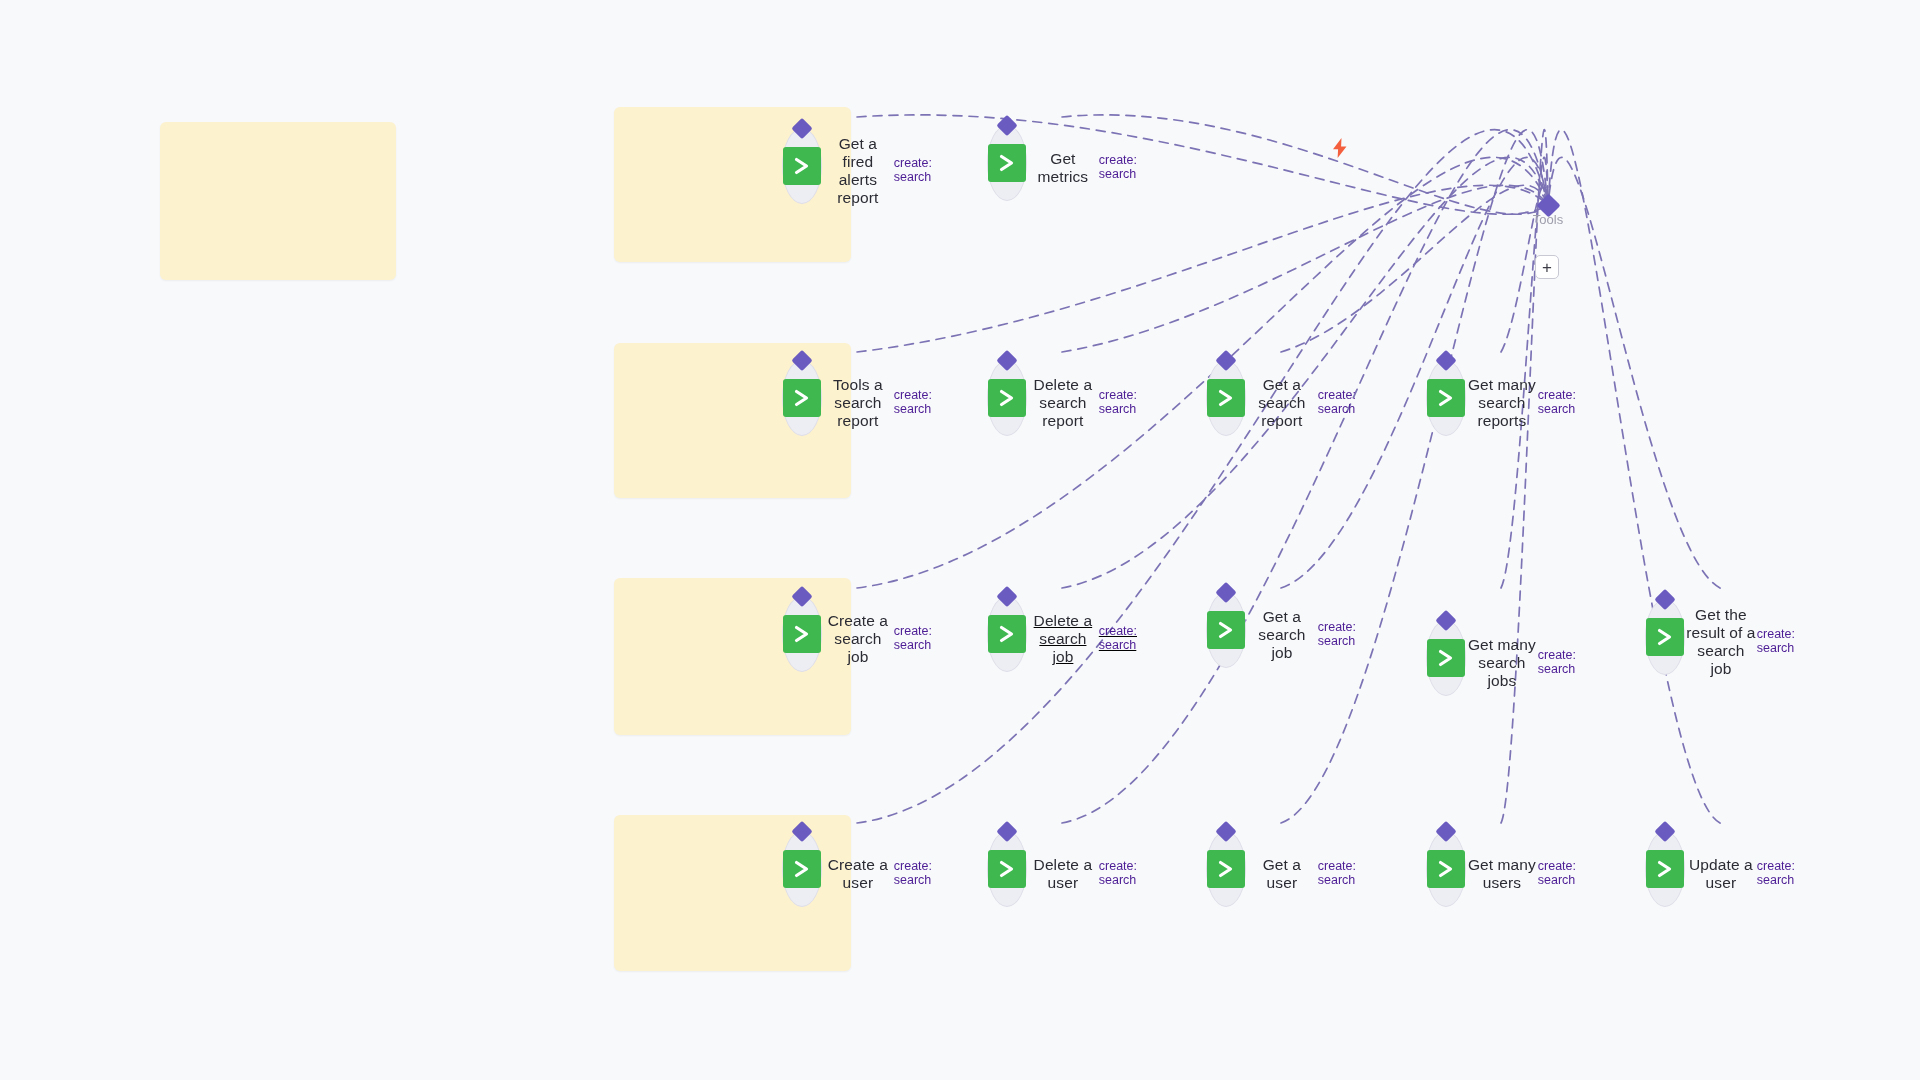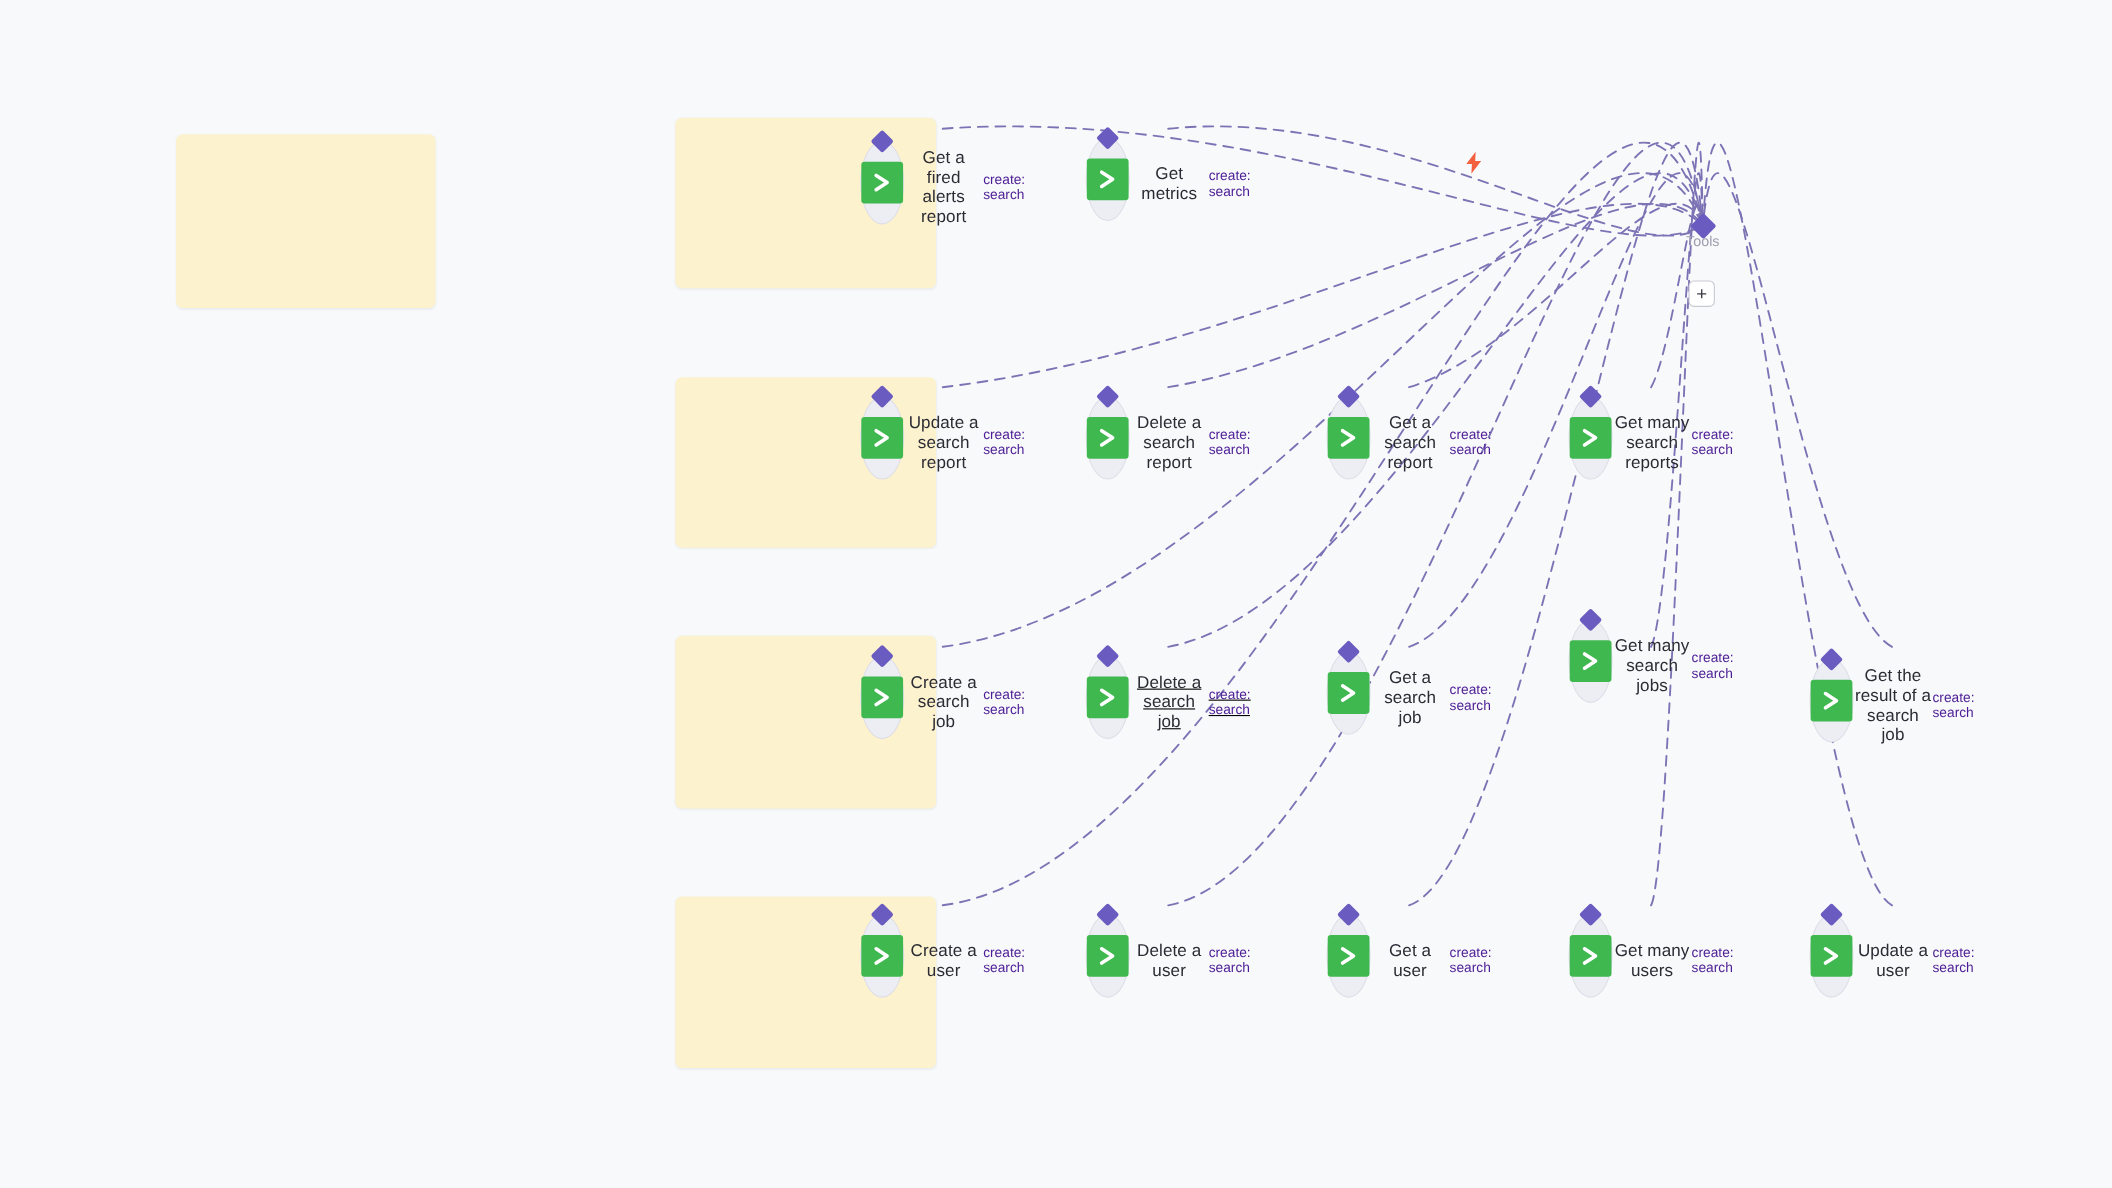--- a/index.html
+++ b/index.html
@@ -176,21 +176,21 @@
       </div>
       <div class="tool-node" style="left: 782px; top: 360px;">
         <div class="tool-circle">
           <span class="diamond"></span>
           <span class="green-square">
             <svg width="24" height="24" viewBox="0 0 24 24">
               <path d="M6.5 5.5 L16.5 12 L6.5 18.5" fill="none" stroke="#FFFFFF" stroke-width="3.2" stroke-linecap="round" stroke-linejoin="round"></path>
             </svg>
           </span>
         </div>
-        <div class="tool-title">Update a search report</div>
+        <div class="tool-title">Tools a search report</div>
         <div class="tool-sub">create: search</div>
       </div>
       <div class="tool-node" style="left: 987px; top: 360px;">
         <div class="tool-circle">
           <span class="diamond"></span>
           <span class="green-square">
             <svg width="24" height="24" viewBox="0 0 24 24">
               <path d="M6.5 5.5 L16.5 12 L6.5 18.5" fill="none" stroke="#FFFFFF" stroke-width="3.2" stroke-linecap="round" stroke-linejoin="round"></path>
             </svg>
           </span>
@@ -251,21 +251,21 @@
           <span class="diamond"></span>
           <span class="green-square">
             <svg width="24" height="24" viewBox="0 0 24 24">
               <path d="M6.5 5.5 L16.5 12 L6.5 18.5" fill="none" stroke="#FFFFFF" stroke-width="3.2" stroke-linecap="round" stroke-linejoin="round"></path>
             </svg>
           </span>
         </div>
         <div class="tool-title">Get a search job</div>
         <div class="tool-sub">create: search</div>
       </div>
-      <div class="tool-node" style="left: 1426px; top: 563px;">
+      <div class="tool-node" style="left: 1426px; top: 620px;">
         <div class="tool-circle">
           <span class="diamond"></span>
           <span class="green-square">
             <svg width="24" height="24" viewBox="0 0 24 24">
               <path d="M6.5 5.5 L16.5 12 L6.5 18.5" fill="none" stroke="#FFFFFF" stroke-width="3.2" stroke-linecap="round" stroke-linejoin="round"></path>
             </svg>
           </span>
         </div>
         <div class="tool-title">Get many search jobs</div>
         <div class="tool-sub">create: search</div>

